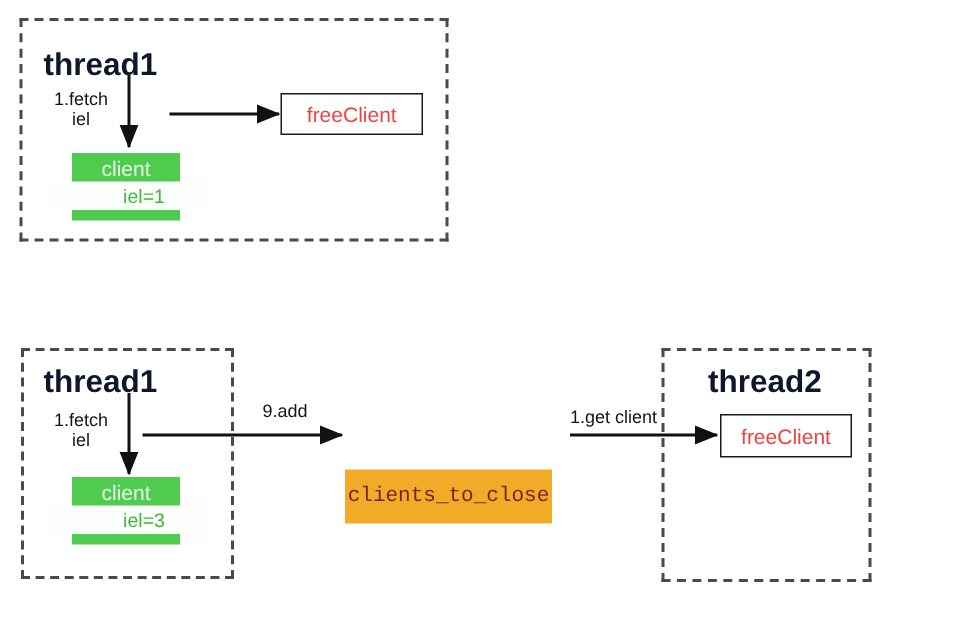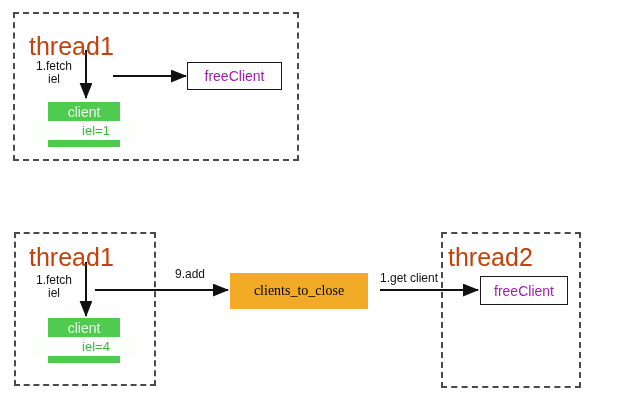--- a/index.html
+++ b/index.html
@@ -24,37 +24,38 @@
 
   .thread-box {
     position: absolute;
     border: 2px dashed #4a4a4a;
     box-sizing: border-box;
     background: transparent;
   }
 
   .thread-title {
     position: absolute;
-    color: #c2410c;
-    font-size: 25px;
+    color: #0f172a;
+    font-size: 21px;
     font-family: "Liberation Sans", sans-serif;
     white-space: nowrap;
     letter-spacing: 0px;
+    font-weight: bold;
   }
 
   .plain-box {
     position: absolute;
     border: 1.5px solid #1a1a1a;
     background: #ffffff;
     box-sizing: border-box;
     display: flex;
     align-items: center;
     justify-content: center;
     font-size: 14px;
-    color: #a21caf;
+    color: #ef4444;
     font-family: "Liberation Sans", sans-serif;
   }
 
   .client-box {
     position: absolute;
     background: #4fcc4f;
     box-sizing: border-box;
     display: flex;
     flex-direction: column;
     align-items: center;
@@ -81,23 +82,24 @@
     padding-left: 24px;
   }
 
   .orange-box {
     position: absolute;
     background: #f2ab27;
     box-sizing: border-box;
     display: flex;
     align-items: center;
     justify-content: center;
-    color: #000000;
+    color: #7f1d1d;
     font-size: 14px;
-    font-family: Liberation Serif, serif;
+    font-family: Liberation Mono, monospace;
+    margin-top: 40px;
   }
 
   .edge-label {
     position: absolute;
     color: #141414;
     font-size: 12px;
     line-height: 13px;
     font-family: "Liberation Sans", sans-serif;
     white-space: pre;
     text-align: center;
@@ -143,30 +145,30 @@
 
 <div class="thread-box" style="left:14px; top:232px; width:142px; height:154px;"></div>
 
 <div class="thread-title" style="left:29px; top:243px;">thread1</div>
 
 <div class="edge-label" style="left:26px; top:274px; width:56px;">1.fetch
 iel</div>
 
 <div class="client-box" style="left:48px; top:318px; width:72px; height:45px;">
   <span class="client-label">client</span>
-  <span class="iel-inner">iel=4</span>
+  <span class="iel-inner">iel=3</span>
 </div>
 
 <div class="edge-label" style="left:168px; top:268px; width:44px;">9.add</div>
 
 <div class="orange-box" style="left:230px; top:273px; width:138px; height:36px;">
   <span>clients_to_close</span>
 </div>
 
 <div class="edge-label left-al" style="left:380px; top:272px; width:82px;">1.get client</div>
 
 <div class="thread-box" style="left:441px; top:232px; width:140px; height:156px;"></div>
 
-<div class="thread-title" style="left:448px; top:243px;">thread2</div>
+<div class="thread-title" style="left:472px; top:243px;">thread2</div>
 
 <div class="plain-box" style="left:480px; top:276px; width:88px; height:29px;">
   <span>freeClient</span>
 </div>
 
 </body></html>

